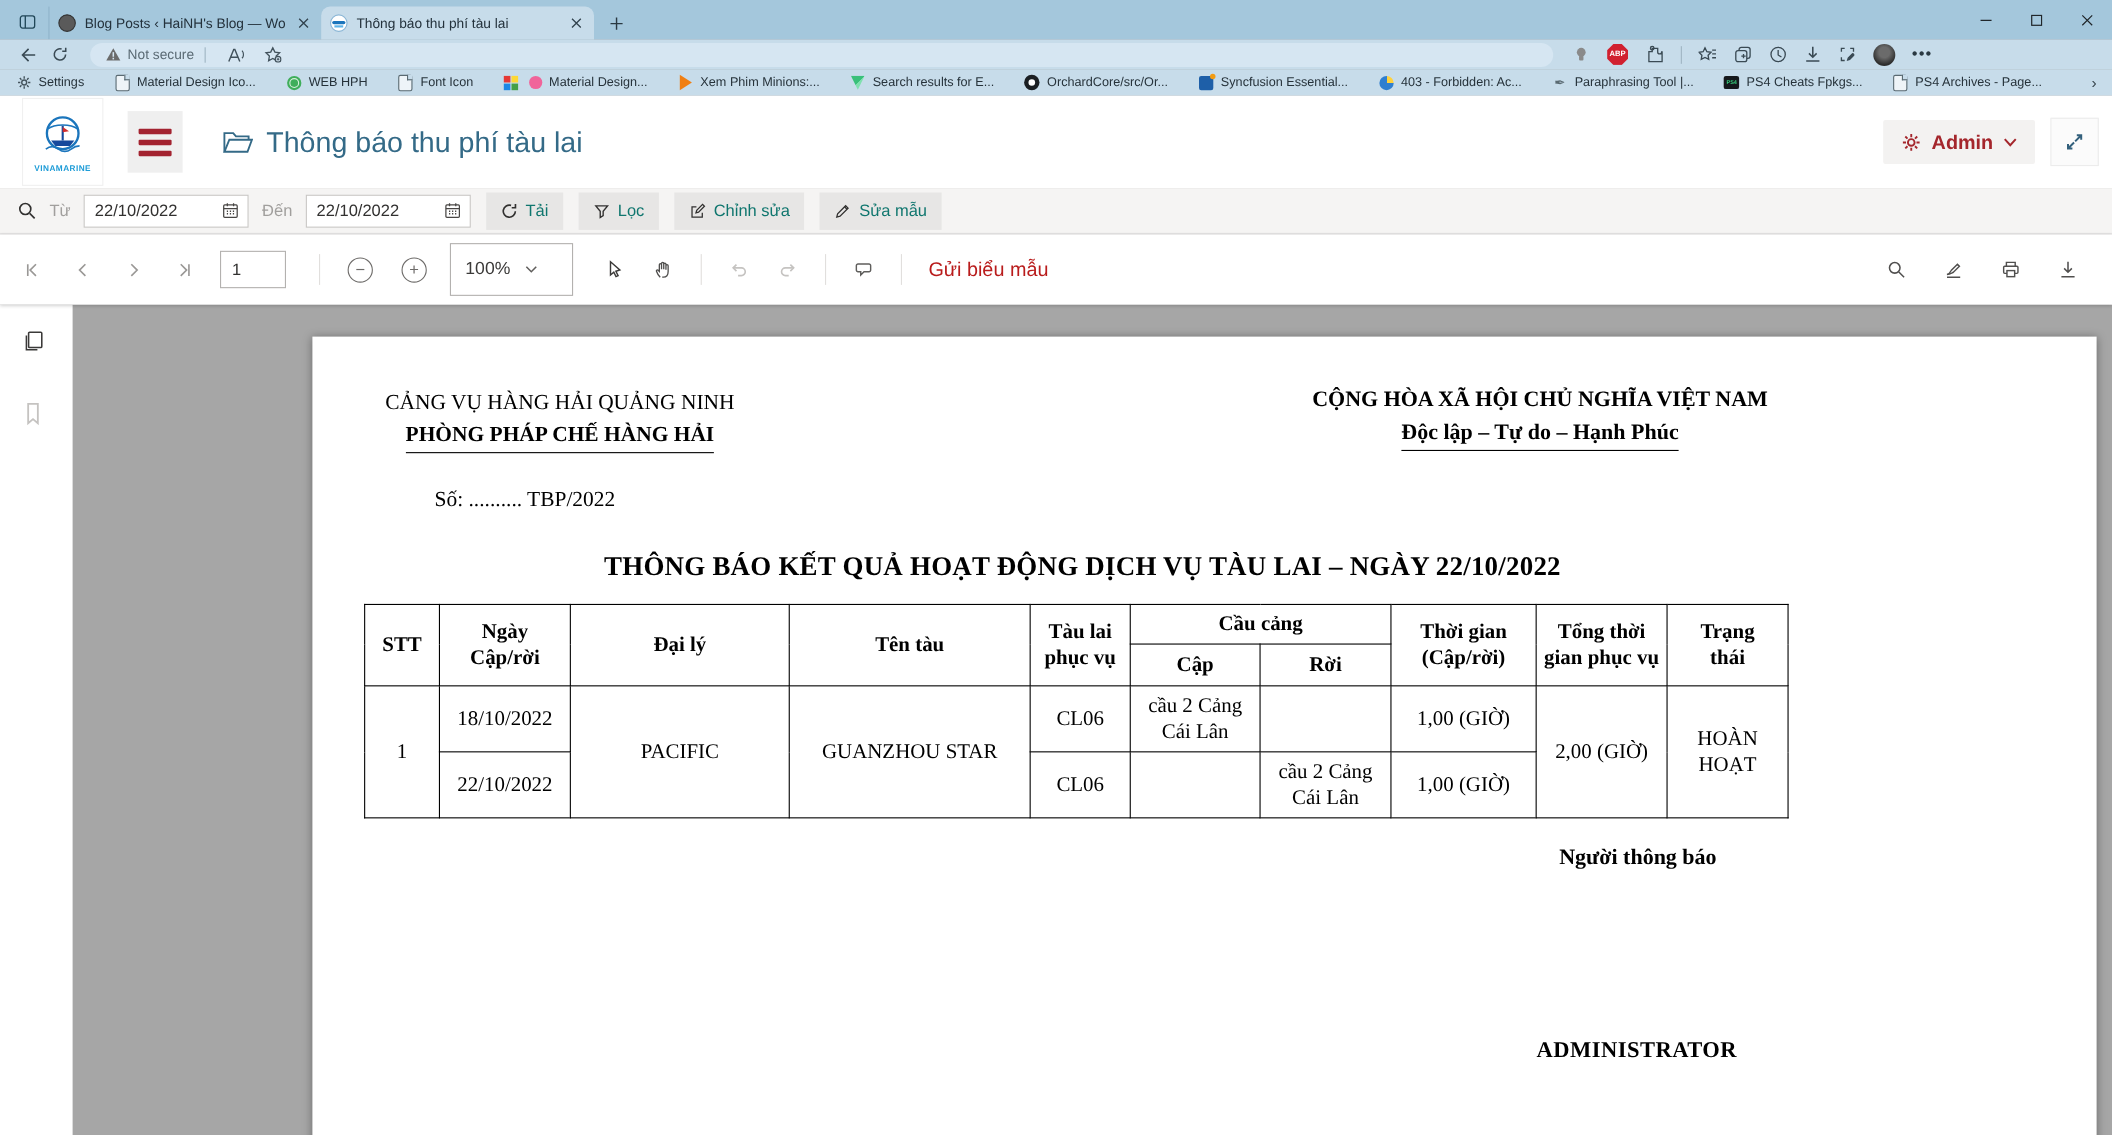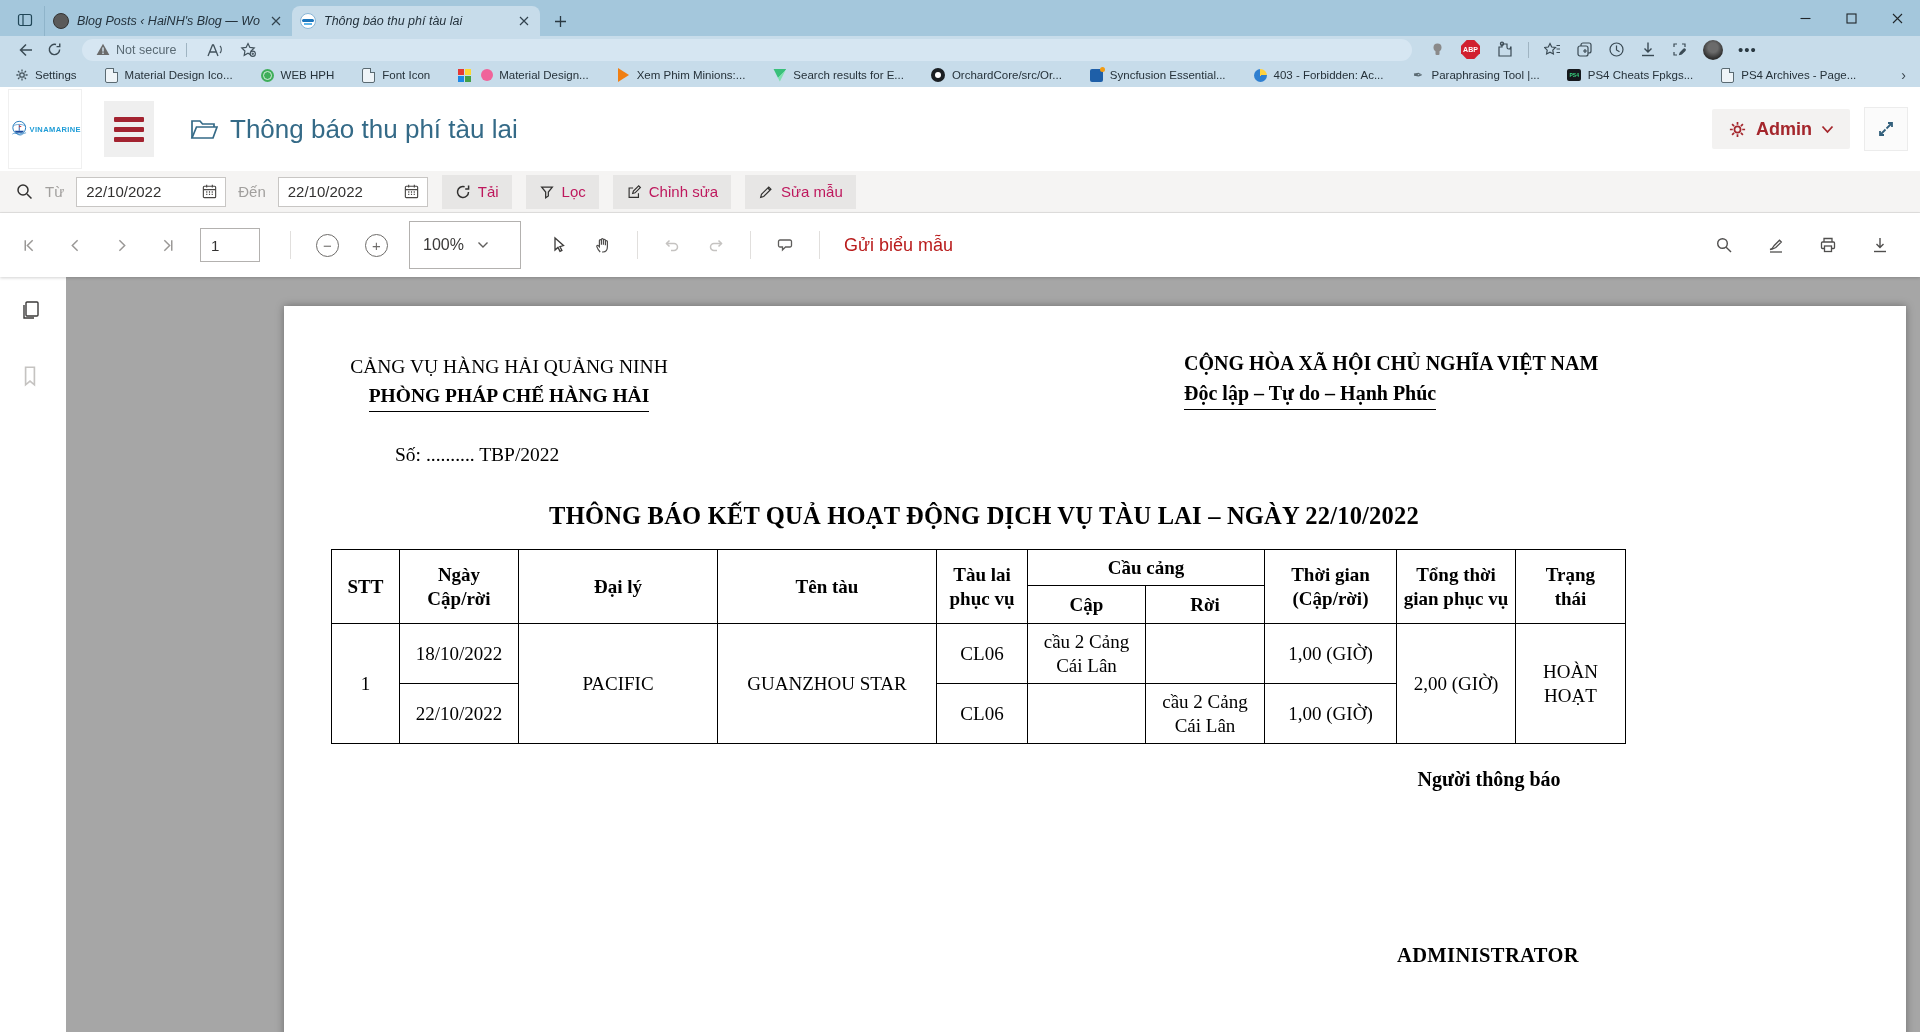--- a/index.html
+++ b/index.html
@@ -5,21 +5,21 @@
   html,body{margin:0;padding:0;}
   body{
     width:1920px;height:1032px;position:relative;overflow:hidden;
     font-family:"Liberation Sans","DejaVu Sans",sans-serif;
     background:#a6a6a6;-webkit-font-smoothing:antialiased;
   }
   svg{display:block}
   
   .titlebar{position:absolute;left:0;top:0;width:1920px;height:36px;background:#a4c7dc;display:flex;align-items:flex-end;}
   .win-menu{width:30px;height:28px;margin:0 4px 2px 10px;display:flex;align-items:center;justify-content:center;}
-  .tab{width:248px;height:30px;display:flex;align-items:center;padding:0 8px;box-sizing:border-box;border-left:1px solid #8fb4ca;font-style:italic;}
+  .tab{width:248px;height:30px;display:flex;align-items:center;padding:0 8px;box-sizing:border-box;border-left:1px solid #8fb4ca;}
   .tab .fav{width:16px;height:16px;margin-right:8px;flex:none}
   .tab .t-title{flex:1;font-size:12.5px;color:#24323c;white-space:nowrap;overflow:hidden;}
   .tab .t-close{width:16px;height:16px;flex:none;display:flex;align-items:center;justify-content:center;}
   .tab.active{background:#c7dcea;border:none;border-radius:8px 8px 0 0;}
   .newtab{width:28px;height:28px;margin:0 0 1px 6px;display:flex;align-items:center;justify-content:center;}
   .win-controls{margin-left:auto;display:flex;height:36px;align-self:flex-start;}
   .win-btn{width:46px;height:36px;display:flex;align-items:center;justify-content:center;}
   .fav-blog{width:14px;height:14px;border-radius:50%;background:#5a5a5a;border:1px solid #333;box-sizing:border-box;}
   .fav-vina{width:14px;height:14px;border-radius:50%;background:#fff;border:1px solid #8ab6d6;box-sizing:border-box;position:relative;overflow:hidden;}
   .fav-vina::after{content:"";position:absolute;left:1px;right:1px;top:5px;height:3px;background:#1b75bc;border-radius:2px;}
@@ -56,37 +56,37 @@
   .ic-vcheck{width:13px;height:13px;background:linear-gradient(135deg,#39c07a 50%,#7fe0ae 50%);clip-path:polygon(0 0,100% 0,50% 100%);}
   .ic-github{width:14px;height:14px;border-radius:50%;background:#1b1f23;position:relative;}
   .ic-github::after{content:"";position:absolute;left:4px;top:4px;width:6px;height:6px;border-radius:50%;background:#fff;}
   .ic-sync{width:13px;height:13px;background:#1e5fa8;border-radius:2px;position:relative;}
   .ic-sync::after{content:"";position:absolute;right:-2px;top:-2px;width:5px;height:5px;border-radius:50%;background:#f39c12;}
   .ic-403{width:13px;height:13px;border-radius:50%;background:conic-gradient(#ffd23e 0 25%,#2f7fd0 25% 100%);}
   .ic-quill{color:#5a6a72;font-size:12px;}
   .ic-ps4{width:14px;height:12px;background:#15181c;border-radius:2px;color:#38d27f;font-size:5px;font-weight:bold;display:flex;align-items:center;justify-content:center;}
   
   .appheader{position:absolute;left:0;top:87px;width:1920px;height:84px;background:#ffffff;display:flex;align-items:center;}
-  .logo-card{width:72px;height:78px;margin-left:8px;background:#fff;border:1px solid #f0f0f0;display:flex;align-items:center;justify-content:center;text-align:right;}
+  .logo-card{width:72px;height:78px;margin-left:20px;background:#fff;border:1px solid #f0f0f0;display:flex;flex-direction:column;align-items:center;justify-content:center;text-align:right;}
   .brand{font-size:7.5px;font-weight:bold;color:#1e9cd7;letter-spacing:.4px;margin-top:1px;}
   .hamburger{width:50px;height:56px;margin-left:22px;background:#efefef;display:flex;flex-direction:column;align-items:center;justify-content:center;gap:5px;}
   .hamburger i{display:block;width:30px;height:5px;background:#a32330;border-radius:1px;}
   .page-title-wrap{display:flex;align-items:center;margin-left:36px;gap:12px;}
   .page-title{font-size:26px;color:#346a87;}
   .admin-btn{margin-left:auto;height:40px;background:#f3f2f1;border-radius:2px;display:flex;align-items:center;gap:9px;padding:0 16px;}
   .admin-label{font-size:18px;font-weight:bold;color:#a4262c;}
   .expand-btn{width:42px;height:42px;margin:0 12px 0 14px;background:#fbfbfb;border:1px solid #ececec;display:flex;align-items:center;justify-content:center;}
   
   .filterbar{position:absolute;left:0;top:171px;width:1920px;height:42px;background:#f5f4f3;border-bottom:1px solid #e3e2e1;display:flex;align-items:center;box-sizing:border-box;}
   .f-search{margin-left:16px;color:#323130;}
   .f-label{font-size:15px;color:#a19f9d;margin:0 12px;}
   .date-input{width:150px;height:30px;background:#fff;border:1px solid #c8c6c4;display:flex;align-items:center;box-sizing:border-box;}
   .date-input .dv{flex:1;font-size:15px;color:#323130;padding-left:9px;}
   .date-input .cal{margin-right:7px;color:#484644;}
-  .f-btn{height:34px;margin-left:14px;background:#e7e6e5;display:flex;align-items:center;gap:7px;padding:0 13px;font-size:15px;color:#be185d;}
+  .f-btn{height:34px;margin-left:14px;background:#e7e6e5;display:flex;align-items:center;gap:7px;padding:0 13px;font-size:15px;color:#0f766e;}
   .f-btn .fi{color:#323130}
   
   .pdfbar{position:absolute;left:0;top:213px;width:1920px;height:64px;background:#fff;box-shadow:0 1px 3px rgba(0,0,0,.18);display:flex;align-items:center;z-index:3;}
   .pnav{width:46px;height:40px;display:flex;align-items:center;justify-content:center;color:#9a9896;}
   .pdfbar .first{margin-left:6px}
   .page-box{width:60px;height:34px;border:1.5px solid #b3b1af;box-sizing:border-box;display:flex;align-items:center;margin:0 18px 0 10px;}
   .page-box span{font-size:15px;color:#323130;padding-left:10px;}
   .tsep{width:1px;height:28px;background:#e1dfdd;margin:0 12px;}
   .zoom-circle{width:23px;height:23px;border:1.4px solid #6e6c6a;border-radius:50%;box-sizing:border-box;display:flex;align-items:center;justify-content:center;font-size:15px;color:#6e6c6a;margin:0 13px;line-height:1;}
   .zoom-box{width:112px;height:48px;border:1.5px solid #b3b1af;box-sizing:border-box;display:flex;align-items:center;margin-left:8px;}
@@ -100,21 +100,21 @@
   
   .viewer{position:absolute;left:0;top:277px;width:1920px;height:755px;background:#a6a6a6;}
   .side-rail{position:absolute;left:0;top:0;width:66px;height:755px;background:#fff;}
   .rail-ic{position:absolute;left:20px;color:#3b3a39;}
   .rail-ic.bk{color:#c5c3c1}
   .pdf-page{position:absolute;left:284px;top:9px;width:1622px;height:736px;background:#fff;box-shadow:0 0 8px rgba(0,0,0,.35);
     font-family:"Liberation Serif","DejaVu Serif",serif;color:#000;margin-top:20px;}
   .org-left{position:absolute;left:40px;top:50px;width:370px;text-align:center;}
   .org-left .l1{font-size:19.5px;}
   .org-left .l2{display:inline-block;font-size:19.5px;font-weight:bold;margin-top:7px;border-bottom:1.5px solid #000;padding-bottom:4px;}
-  .org-right{position:absolute;left:900px;top:46px;width:480px;text-align:left;}
+  .org-right{position:absolute;left:876px;top:46px;width:480px;text-align:center;}
   .org-right .l1{font-size:20px;font-weight:bold;}
   .org-right .l2{display:inline-block;font-size:20px;font-weight:bold;margin-top:7px;border-bottom:1.5px solid #000;padding-bottom:4px;}
   .ref-number{position:absolute;left:111px;top:138px;font-size:19.5px;}
   .doc-title{position:absolute;left:0;top:196px;width:1400px;text-align:center;font-size:24.5px;font-weight:bold;letter-spacing:.2px;}
   .doc-table{position:absolute;left:47px;top:243px;border-collapse:collapse;table-layout:fixed;}
   .doc-table th,.doc-table td{border:1.6px solid #000;text-align:center;vertical-align:middle;font-size:19px;padding:2px 5px;box-sizing:border-box;overflow:hidden;}
   .doc-table th{font-weight:bold;white-space:pre-line;line-height:1.25;}
   .doc-table td{line-height:1.25;}
   .doc-table .wrap{white-space:pre-line;}
   .sig-role{position:absolute;left:1020px;top:462px;width:370px;text-align:center;font-size:20px;font-weight:bold;}

